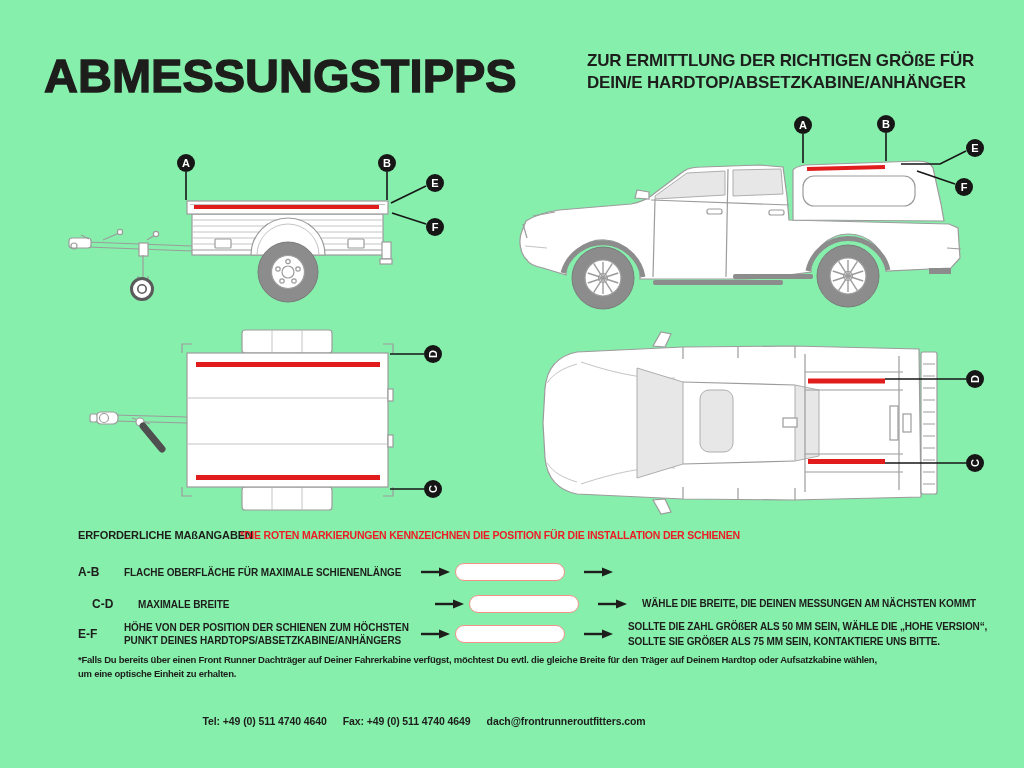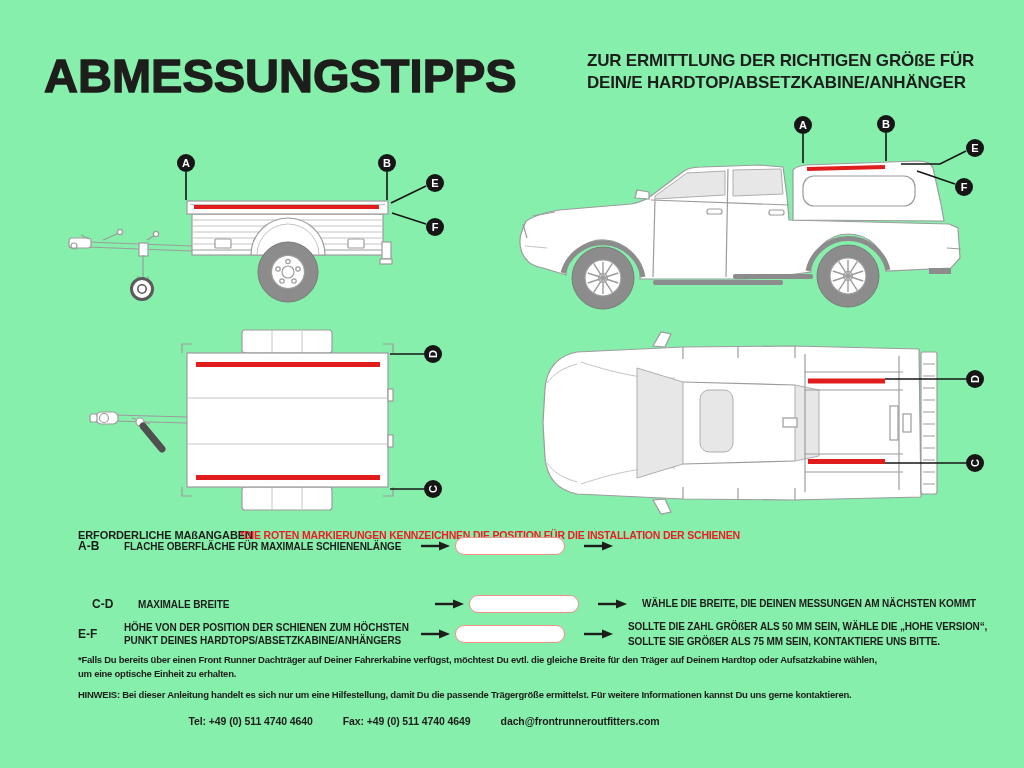--- a/index.html
+++ b/index.html
@@ -30,21 +30,21 @@
           line-height:13px;letter-spacing:-0.1px;white-space:pre-line;}
   .m-arrow1{position:absolute;left:420px;top:50%;transform:translateY(-50%);}
   .m-pill{position:absolute;left:455px;top:50%;transform:translateY(-50%);width:108px;height:16px;
           border:1.6px solid #f0928a;border-radius:10px;background:#fff;}
   .m-arrow2{position:absolute;left:583px;top:50%;transform:translateY(-50%);}
   .m-result{position:absolute;left:628px;top:50%;transform:translateY(-50%);font-size:10px;font-weight:700;
             line-height:14.5px;letter-spacing:-0.15px;white-space:pre-line;}
   .footnote{left:78px;top:653px;width:920px;font-size:9.5px;font-weight:700;line-height:13.5px;
             letter-spacing:-0.25px;white-space:pre-line;}
   .hinweis{left:78px;top:689px;width:920px;font-size:9.5px;font-weight:700;letter-spacing:-0.25px;}
-  .contact{left:0;top:715px;width:848px;display:flex;justify-content:center;gap:30px;
+  .contact{left:0;top:715px;width:848px;display:flex;justify-content:center;gap:16px;
            font-size:10.5px;font-weight:700;letter-spacing:-0.1px;}
 </style>
 </head>
 <body>
 
 <div class="page">
 
   <div class="abs page-title">ABMESSUNGSTIPPS</div>
   <div class="abs page-subtitle">ZUR ERMITTLUNG DER RICHTIGEN GRÖßE FÜR
 DEIN/E HARDTOP/ABSETZKABINE/ANHÄNGER</div>
@@ -336,21 +336,21 @@
       <g>
         <circle class="marker-circle" cx="442" cy="135" r="9"></circle>
         <text class="marker-letter" x="442" y="139" transform="rotate(-90 442 135)">C</text>
       </g>
     </g>
   </svg>
 
   <div class="abs sec-heading">ERFORDERLICHE MAßANGABEN</div>
   <div class="abs sec-note">*DIE ROTEN MARKIERUNGEN KENNZEICHNEN DIE POSITION FÜR DIE INSTALLATION DER SCHIENEN</div>
 
-  <div class="m-row" style="top:532px;height:28px;">
+  <div class="m-row" style="top:558px;height:28px;">
     <div class="m-label">A-B</div>
     <div class="m-desc">FLACHE OBERFLÄCHE FÜR MAXIMALE SCHIENENLÄNGE</div>
     <svg class="m-arrow1" width="30" height="12">
       <line x1="1" y1="6" x2="20" y2="6" stroke="#1d1d1b" stroke-width="2.4"></line>
         <polygon points="19,1.5 30,6 19,10.5" fill="#1d1d1b"></polygon>
     </svg>
     <div class="m-pill"></div>
     <svg class="m-arrow2" width="30" height="12">
       <line x1="1" y1="6" x2="20" y2="6" stroke="#1d1d1b" stroke-width="2.4"></line>
         <polygon points="19,1.5 30,6 19,10.5" fill="#1d1d1b"></polygon>
@@ -384,21 +384,20 @@
     <svg class="m-arrow2" width="30" height="12">
       <line x1="1" y1="6" x2="20" y2="6" stroke="#1d1d1b" stroke-width="2.4"></line>
         <polygon points="19,1.5 30,6 19,10.5" fill="#1d1d1b"></polygon>
     </svg>
     <div class="m-result">SOLLTE DIE ZAHL GRÖßER ALS 50 MM SEIN, WÄHLE DIE „HOHE VERSION“,
 SOLLTE SIE GRÖßER ALS 75 MM SEIN, KONTAKTIERE UNS BITTE.</div>
   </div>
 
   <div class="abs footnote">*Falls Du bereits über einen Front Runner Dachträger auf Deiner Fahrerkabine verfügst, möchtest Du evtl. die gleiche Breite für den Träger auf Deinem Hardtop oder Aufsatzkabine wählen,
  um eine optische Einheit zu erhalten.</div>
-  <div class="abs hinweis">HINWEIS: Bei dieser Anleitung handelt es sich nur um eine Hilfestellung, damit Du die passende Trägergröße ermittelst. Für weitere Informationen kannst Du uns gerne kontaktieren.</div>
 
   <div class="abs contact">
     <span>Tel: +49 (0) 511 4740 4640</span>
     <span>Fax: +49 (0) 511 4740 4649</span>
     <span>dach@frontrunneroutfitters.com</span>
   </div>
 
 </div>
 
 </body></html>

